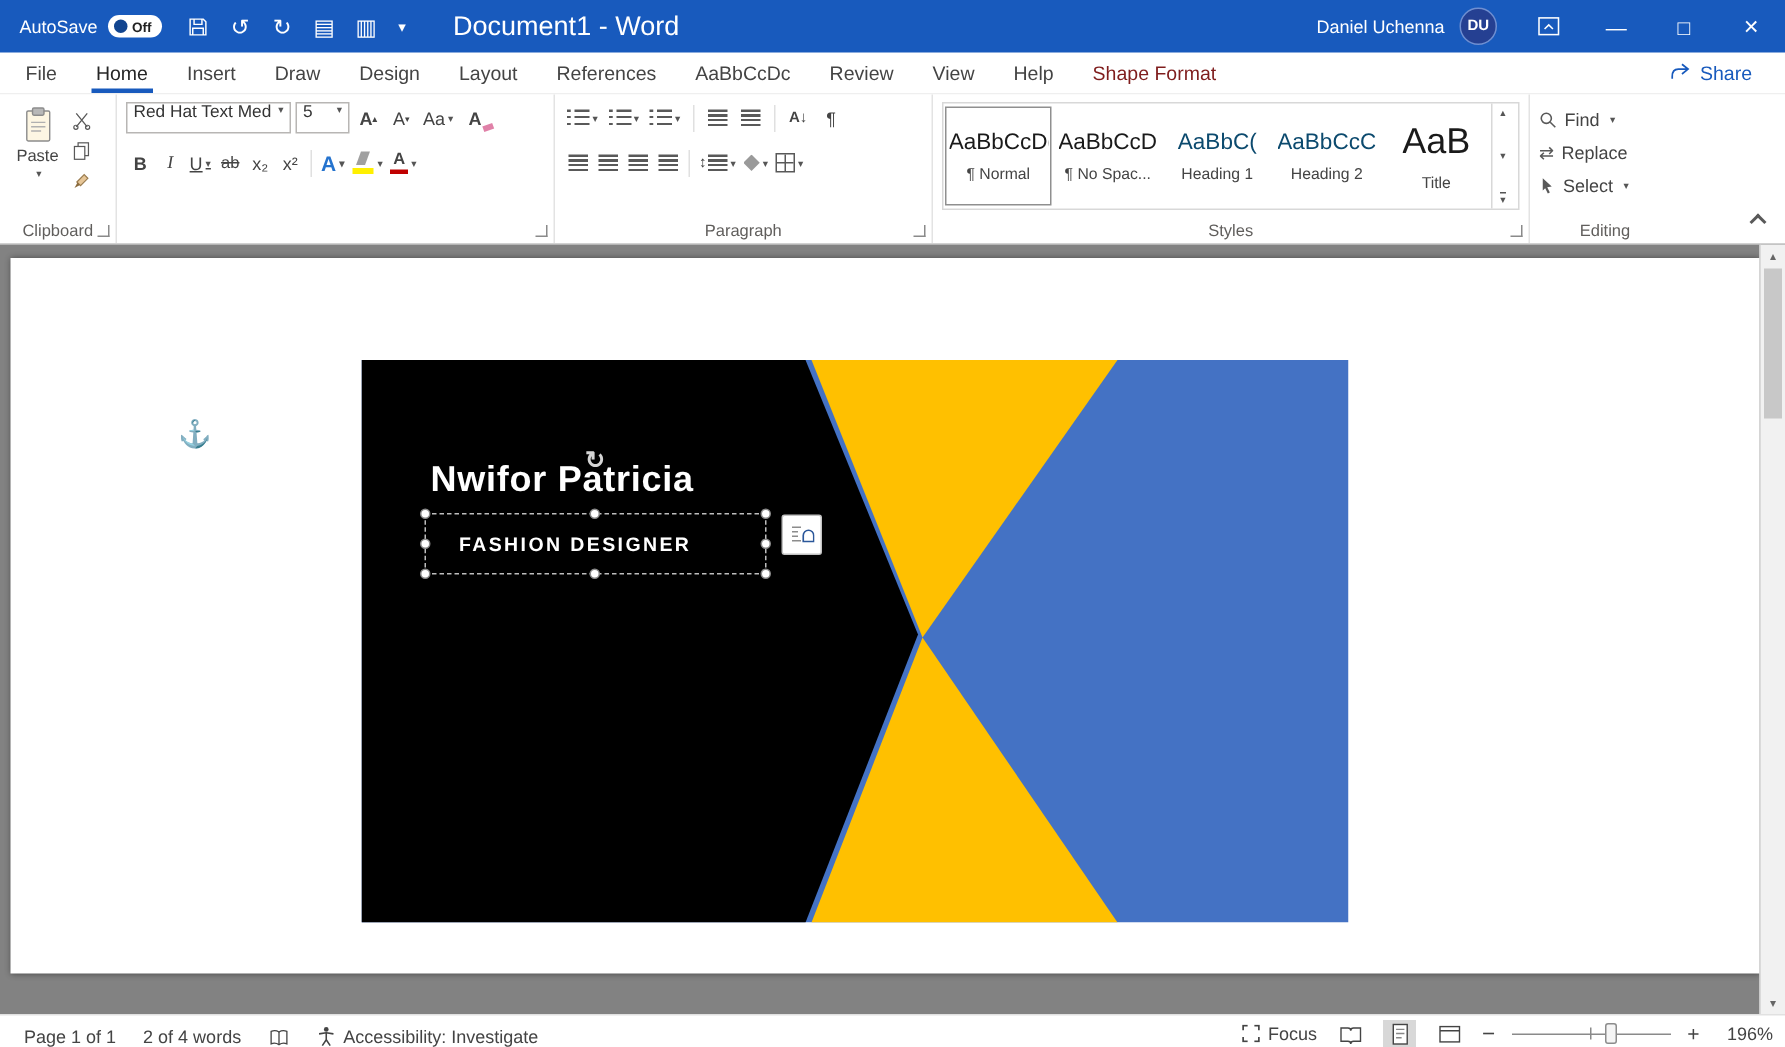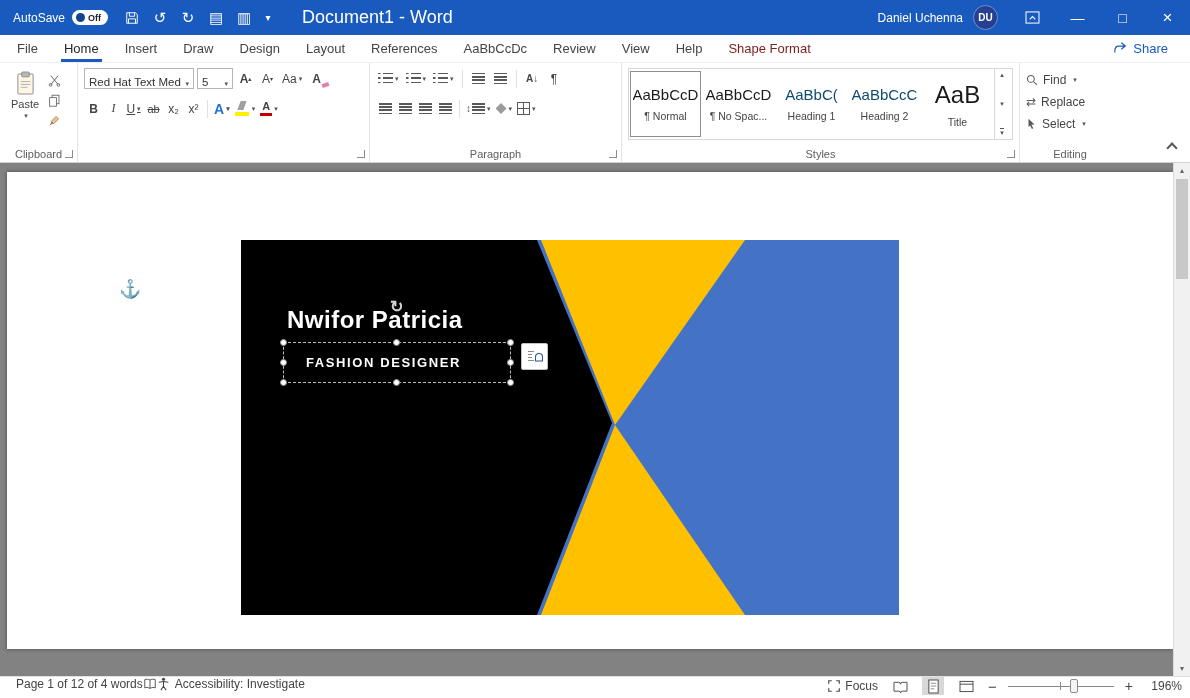--- a/index.html
+++ b/index.html
@@ -41,21 +41,21 @@
   .vsep { width:1px; height:18px; background:#e0e0e0; margin:0 3px; }
   .rbtn { height:21px; min-width:19px; padding:0 2px; display:flex; align-items:center; justify-content:center; font-size:12px; color:#444; }
 
   .g-clipboard { width:78px; display:flex; }
   .paste-btn { width:38px; display:flex; flex-direction:column; align-items:center; gap:2px; padding-top:3px; font-size:11px; color:#444; }
   .clip-col { display:flex; flex-direction:column; gap:7px; padding-top:6px; padding-left:4px; align-items:center; }
 
   .g-font { width:292px; }
   .font-row1 { display:flex; align-items:center; gap:3px; }
   .font-row2 { display:flex; align-items:center; gap:1px; margin-top:9px; }
-  .combo { height:21px; background:#fff; border:1px solid #b8b6b4; display:flex; align-items:flex-end; padding:0 4px; font-size:11.5px; color:#333; }
+  .combo { height:21px; background:#fff; border:1px solid #b8b6b4; display:flex; align-items:flex-start; padding:0 4px; font-size:11.5px; color:#333; }
   .combo::after { content:"▾"; font-size:7px; color:#555; margin-left:auto; padding-left:4px; }
   .combo.w-name { width:110px; }
   .combo.w-size { width:36px; }
   .b { font-weight:bold; }
   .i { font-style:italic; font-family:"Liberation Serif", serif; }
   .u { text-decoration:underline; }
   .st { text-decoration:line-through; font-size:11px; }
   .fx { color:#2573ce; font-weight:bold; font-size:14px; }
   .ic-grow::after { content:"▴"; font-size:6px; vertical-align:super; color:#444; }
   .ic-shrink::after { content:"▾"; font-size:6px; vertical-align:super; color:#444; }
@@ -108,21 +108,21 @@
   .card { position:absolute; left:234px; top:68px; width:658px; height:375px; }
   .card svg.bg { position:absolute; inset:0; }
   .card-name { position:absolute; left:46px; top:66px; font-size:24px; font-weight:bold; color:#fff; letter-spacing:.5px; }
   .rotate { position:absolute; left:149px; top:57px; font-size:16px; font-weight:bold; color:#d4d4d4; }
   .selbox { position:absolute; left:42px; top:102px; width:228px; height:41px; border:1px dashed #bdbdbd; }
   .role { position:absolute; left:22px; top:0; line-height:40px; font-size:13px; font-weight:bold; letter-spacing:1.6px; color:#fff; white-space:nowrap; }
   .hd { position:absolute; width:7px; height:7px; background:#fff; border:1px solid #8a8a8a; border-radius:50%; }
   .layoutbtn { position:absolute; left:280px; top:103px; width:27px; height:27px; background:#fff; border:1px solid #c2c2c2; border-radius:2px; box-shadow:0 1px 3px rgba(0,0,0,.4); display:flex; align-items:center; justify-content:center; }
 
   
-  .statusbar { height:22px; background:#fff; border-top:1px solid #e1e1e1; display:flex; align-items:flex-start; font-size:12px; color:#444; padding:0 8px 0 16px; }
+  .statusbar { height:22px; background:#fff; border-top:1px solid #e1e1e1; display:flex; align-items:flex-end; font-size:12px; color:#444; padding:0 8px 0 16px; gap:18px; }
   .sb-item { display:flex; align-items:center; gap:5px; }
   .sb-right { margin-left:auto; display:flex; align-items:center; gap:11px; }
   .viewbtn { width:22px; height:18px; display:flex; align-items:center; justify-content:center; }
   .viewbtn.active { background:#d8d8d8; }
   .zoomtrack { width:106px; height:14px; position:relative; }
   .zoomtrack::before { content:""; position:absolute; left:0; right:0; top:6.5px; height:1px; background:#8a8a8a; }
   .zoomtrack::after { content:""; position:absolute; left:52px; top:3px; width:1px; height:8px; background:#8a8a8a; }
   .zoomthumb { position:absolute; left:62px; top:0; width:8px; height:14px; background:#f5f5f5; border:1px solid #8c8c8c; border-radius:2px; }
   .zoompct { width:38px; text-align:right; }
 </style>

